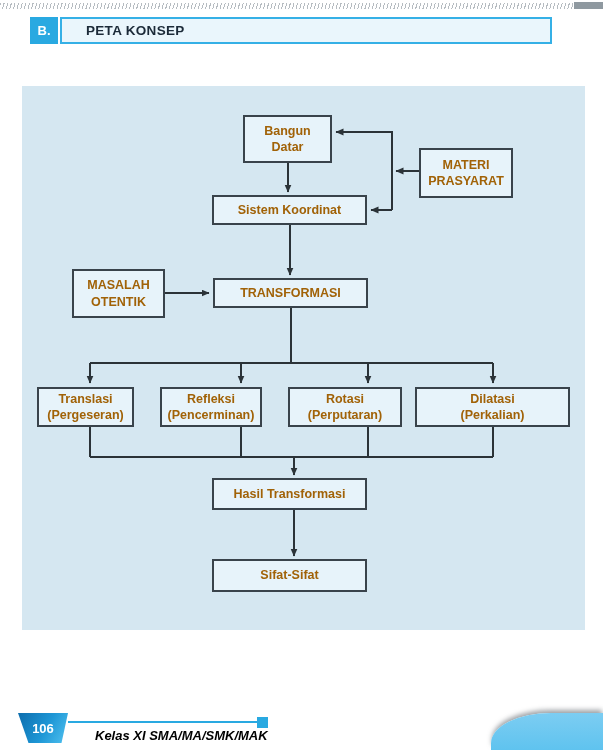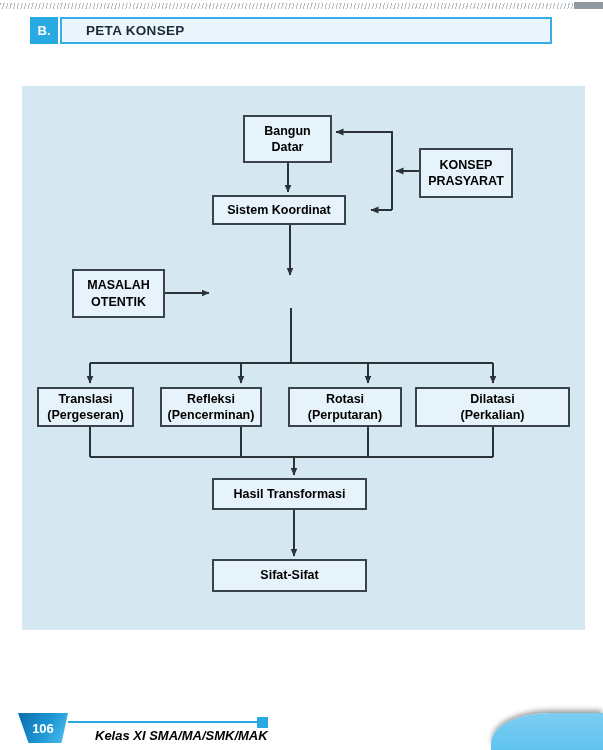--- a/index.html
+++ b/index.html
@@ -25,21 +25,21 @@
     width:464px;margin-left:2px;background:#eaf6fc;border:2px solid #35b0e6;
     display:flex;align-items:center;padding-left:24px;
     font-weight:bold;font-size:13.5px;color:#1b2a38;letter-spacing:.3px;
   }
   
   .panel{position:absolute;left:22px;top:86px;width:563px;height:544px;background:#d5e7f1;}
   .panel svg{position:absolute;left:0;top:0;}
   .node{
     position:absolute;background:#e7f3fa;border:2px solid #39434b;box-sizing:border-box;
     display:flex;align-items:center;justify-content:center;text-align:center;
-    font-weight:bold;font-size:12.5px;line-height:1.3;color:#000000;white-space:pre-line;
+    font-weight:bold;font-size:12.5px;line-height:1.3;color:#a16207;white-space:pre-line;
   }
   .node.caps{font-size:12.5px;}
   
   .pg-badge{
     position:absolute;left:18px;top:713px;width:50px;height:30px;
     clip-path:polygon(0% 0%,100% 0%,87% 100%,21% 100%);
     background:linear-gradient(120deg,#0c6dad 0%,#1e97d6 55%,#52c2f0 100%);
     color:#ffffff;font-weight:bold;font-size:13px;
     display:flex;align-items:center;justify-content:center;
   }
@@ -106,25 +106,26 @@
         <path d="M68,371 L471,371"></path>
 
         <path d="M272,371 L272,389" marker-end="url(#ah)"></path>
 
         <path d="M272,424 L272,470" marker-end="url(#ah)"></path>
       </g>
     </svg>
 
     <div class="node" style="left:221px;top:29px;width:89px;height:48px">Bangun
 Datar</div>
-    <div class="node caps" style="left:397px;top:62px;width:94px;height:50px">KONSEP
+    <div class="node caps" style="left:397px;top:62px;width:94px;height:50px">MATERI
 PRASYARAT</div>
-    <div class="node" style="left:190px;top:109px;width:134px;height:30px">Sistem Koordinat</div>
+    <div class="node" style="left:190px;top:109px;width:155px;height:30px">Sistem Koordinat</div>
     <div class="node caps" style="left:50px;top:183px;width:93px;height:49px">MASALAH
 OTENTIK</div>
+    <div class="node caps" style="left:191px;top:192px;width:155px;height:30px">TRANSFORMASI</div>
     <div class="node" style="left:15px;top:301px;width:97px;height:40px">Translasi
 (Pergeseran)</div>
     <div class="node" style="left:138px;top:301px;width:102px;height:40px">Refleksi
 (Pencerminan)</div>
     <div class="node" style="left:266px;top:301px;width:114px;height:40px">Rotasi
 (Perputaran)</div>
     <div class="node" style="left:393px;top:301px;width:155px;height:40px">Dilatasi
 (Perkalian)</div>
     <div class="node" style="left:190px;top:392px;width:155px;height:32px">Hasil Transformasi</div>
     <div class="node" style="left:190px;top:473px;width:155px;height:33px">Sifat-Sifat</div>

